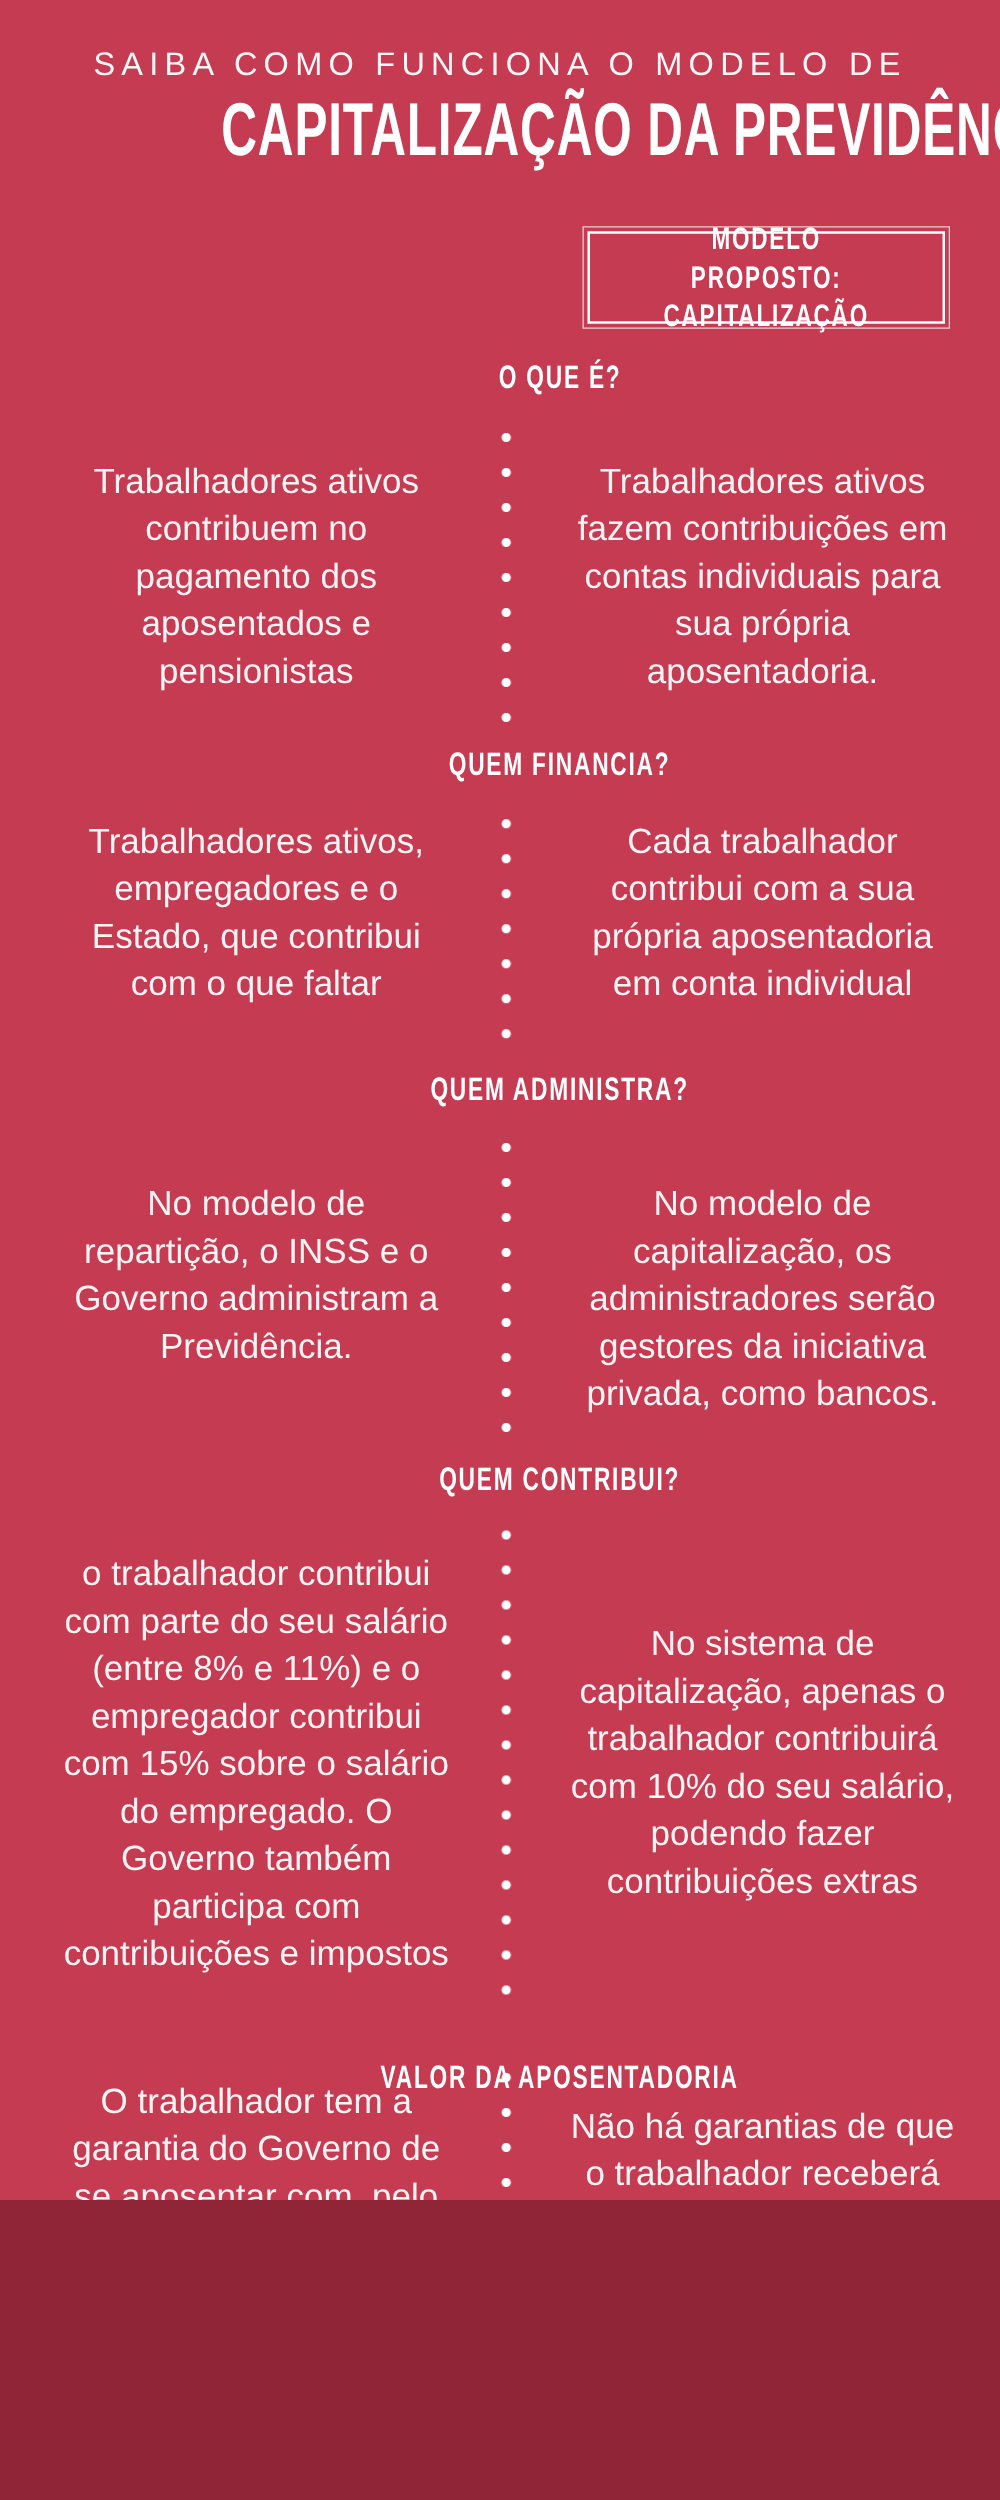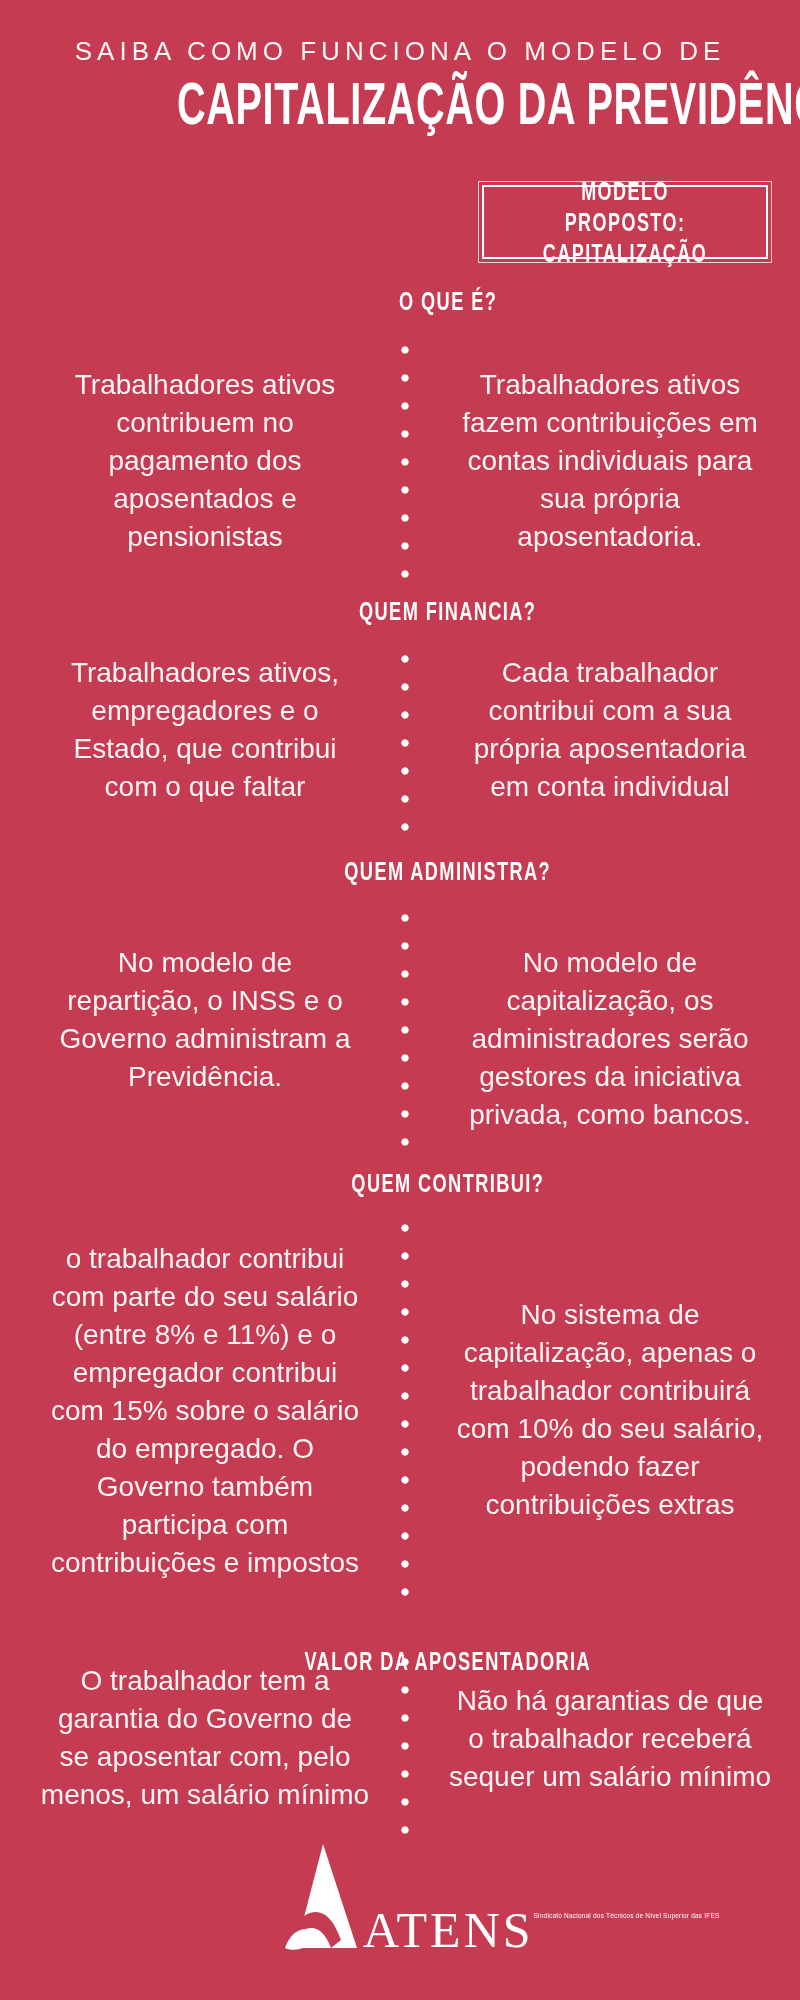--- a/index.html
+++ b/index.html
@@ -1,17 +1,17 @@
 <!DOCTYPE html>
 <html lang="pt"><head>
 <meta charset="utf-8">
 <style>
   html,body{margin:0;padding:0;background:#8f2537;}
   .canvas{
-    position:relative;width:800px;height:2000px;margin:0 auto;
+    position:relative;width:800px;height:1760px;margin:0 auto;
     background:#c43b52;overflow:hidden;
     font-family:"Liberation Sans",sans-serif;color:#ffffff;
   }
   .kicker{
     position:absolute;top:36px;left:0;width:800px;text-align:center;
     font-size:26px;font-weight:400;letter-spacing:5px;color:#fdf7f7;
     font-family:"Liberation Sans",sans-serif;
   }
   .main-title{position:absolute;top:74px;left:0;width:800px;text-align:center;line-height:1;}
   .main-title .cond{
@@ -21,21 +21,21 @@
   .model-box{
     position:absolute;top:185px;height:70px;border:2px solid #ffffff;
     outline:1px solid rgba(255,255,255,.75);outline-offset:3px;
     display:flex;align-items:center;justify-content:center;text-align:center;
   }
   .model-box .lbl{
     transform:scaleX(0.72);transform-origin:50% 50%;
     font-size:25px;font-weight:700;letter-spacing:2px;line-height:31px;white-space:pre-line;
   }
   .box-left{left:57px;width:278px;}
-  .box-right{left:482px;width:282px;}
+  .box-right{left:470px;width:282px;}
   .sec-title{position:absolute;left:0;width:800px;text-align:center;line-height:1;margin-left:48px;}
   .sec-title .cond{
     display:inline-block;transform:scaleX(0.70);transform-origin:50% 50%;
     font-size:26px;font-weight:700;letter-spacing:2px;white-space:nowrap;color:#ffffff;
   }
   .divider{
     position:absolute;left:401px;width:8px;
     background-image:radial-gradient(circle, #ffffff 3.3px, rgba(255,255,255,0) 4px);
     background-size:8px 28px;background-repeat:repeat-y;background-position:center top;
   }

